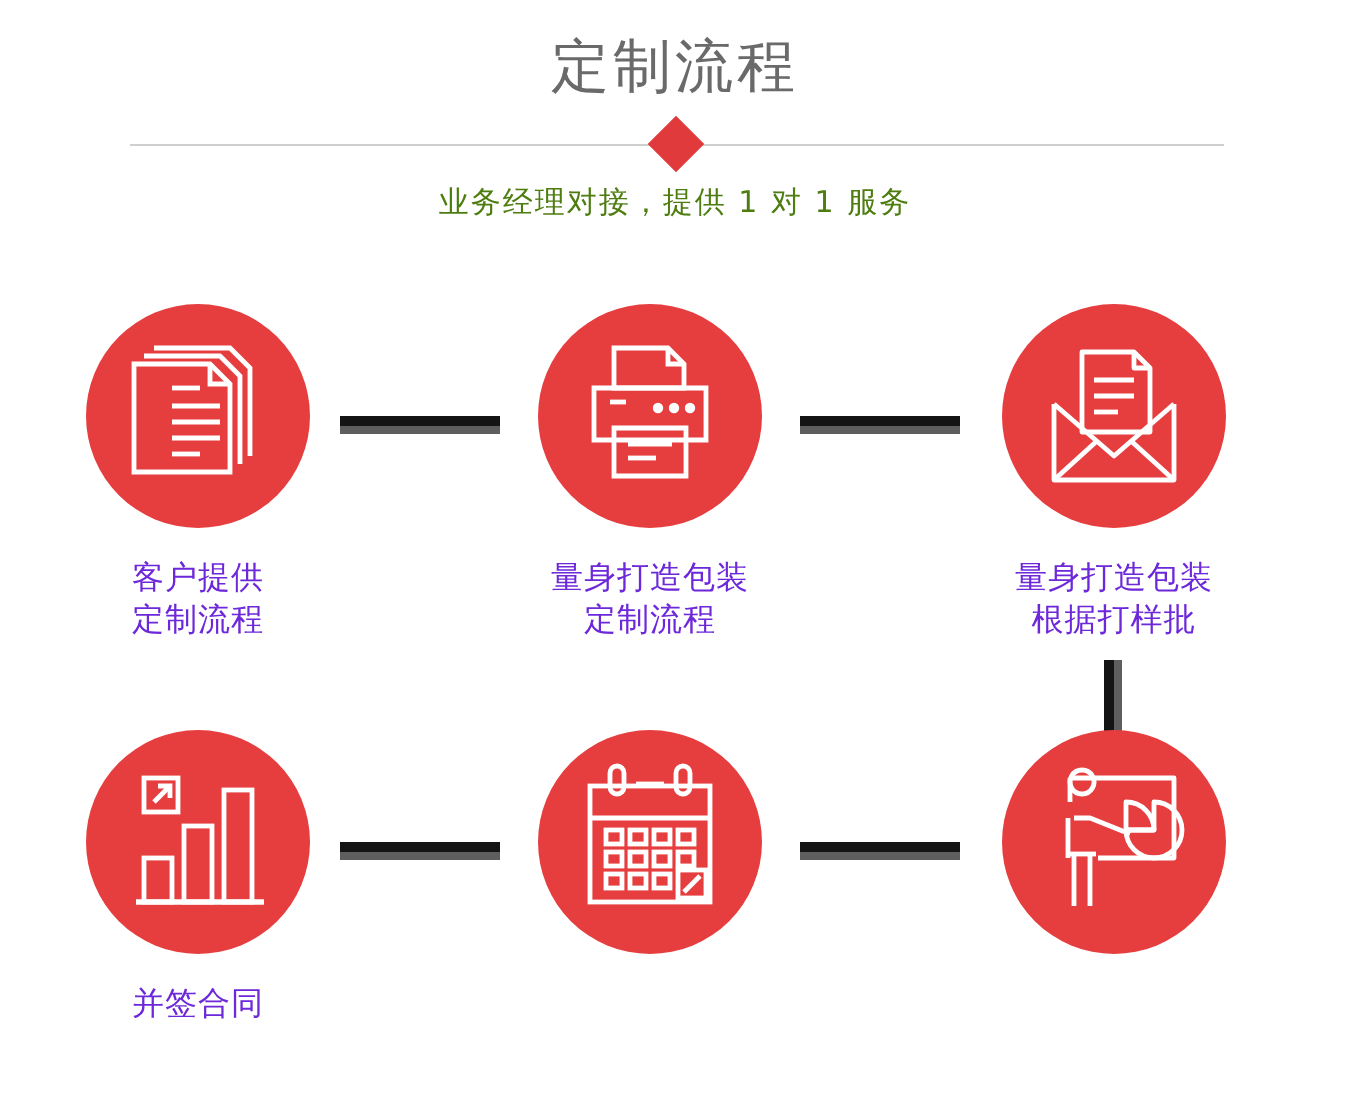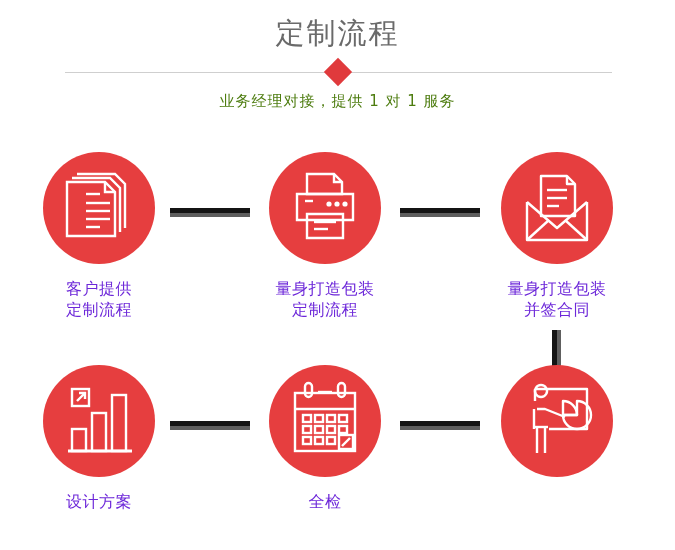--- a/index.html
+++ b/index.html
@@ -165,21 +165,21 @@
           <path d="M46 54 h12"></path>
           <path d="M26 50 v38 h60 v-38"></path>
           <path d="M26 50 l30 26 l30 -26"></path>
           <path d="M26 88 l22 -20"></path>
           <path d="M86 88 l-22 -20"></path>
         </g>
       </svg>
     </div>
     <div class="step-label">
       <span class="ln">量身打造包装</span>
-      <span class="ln">并签合同</span>
+      <span class="ln">根据打样批</span>
     </div>
   </div>
 
   <div class="conn-v v1">
     <div class="lft"></div>
     <div class="rgt"></div>
   </div>
 
   <div class="step col0 row1">
     <div class="circle">
@@ -189,21 +189,21 @@
           <path d="M34 36 l8 -8"></path>
           <path d="M36 28 h6 v6"></path>
           <rect x="29" y="64" width="14" height="22"></rect>
           <rect x="49" y="48" width="14" height="38"></rect>
           <rect x="69" y="30" width="14" height="56"></rect>
           <path d="M25 86 h64" stroke-width="2.8"></path>
         </g>
       </svg>
     </div>
     <div class="step-label">
-      <span class="ln">设计方案</span>
+      <span class="ln">并签合同</span>
     </div>
   </div>
 
   <div class="conn-h h3">
     <div class="top"></div>
     <div class="bot"></div>
   </div>
 
   <div class="step col1 row1">
     <div class="circle">
@@ -224,21 +224,20 @@
           <rect x="70" y="61" width="8" height="7"></rect>
           <rect x="34" y="72" width="8" height="7"></rect>
           <rect x="46" y="72" width="8" height="7"></rect>
           <rect x="58" y="72" width="8" height="7"></rect>
           <rect x="70" y="70" width="14" height="14"></rect>
           <path d="M73 81 l8 -8"></path>
         </g>
       </svg>
     </div>
     <div class="step-label">
-      <span class="ln">全检</span>
     </div>
   </div>
 
   <div class="conn-h h4">
     <div class="top"></div>
     <div class="bot"></div>
   </div>
 
   <div class="step col2 row1">
     <div class="circle">

